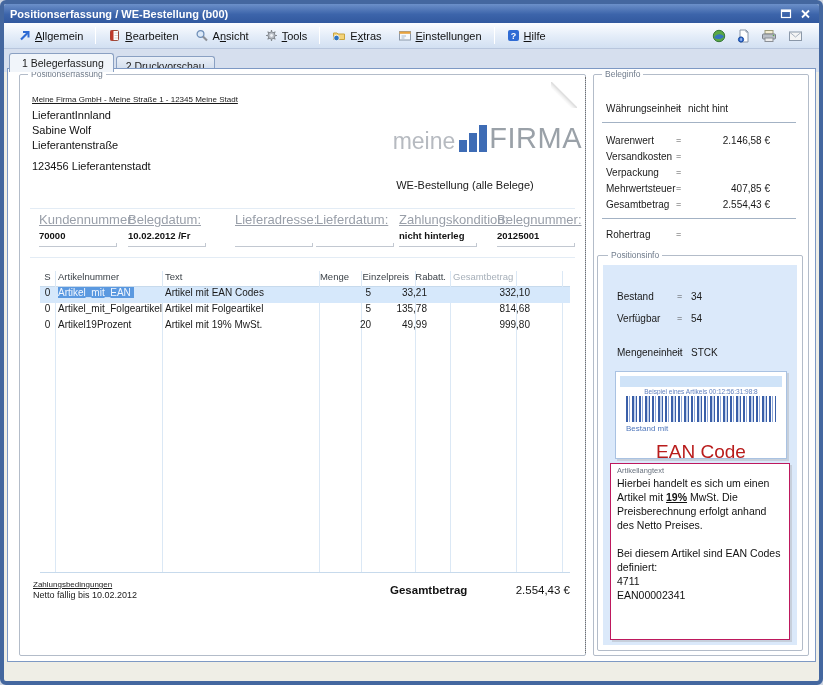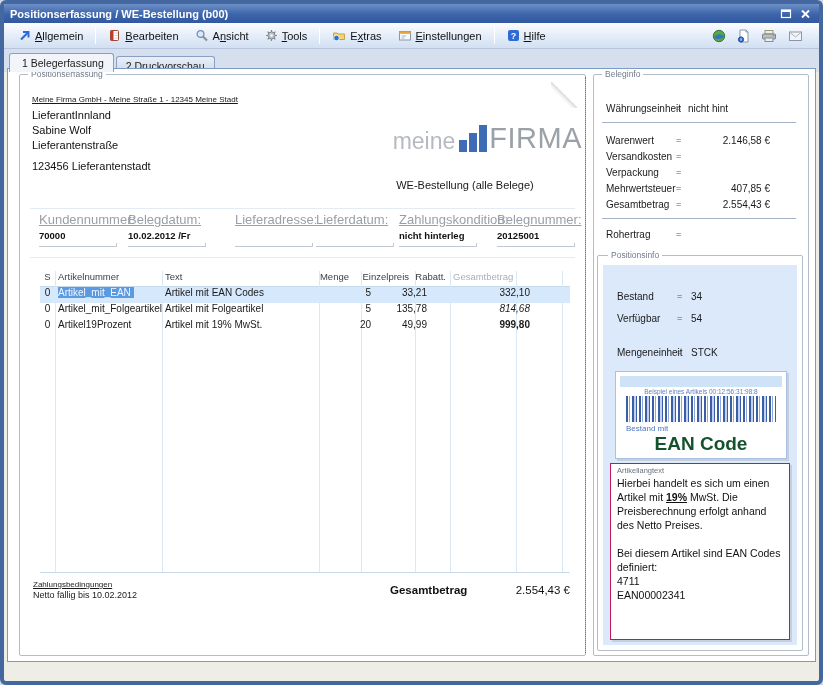--- a/index.html
+++ b/index.html
@@ -104,21 +104,21 @@
   .p-val{position:absolute;left:88px;}
   .barcode-card{position:absolute;left:12px;top:106px;width:172px;height:88px;background:#fff;
     border:1px solid #a9c2e2;box-shadow:2px 2px 0 #c6cfdb;}
   .bc-strip{margin:4px 4px 0;height:11px;background:#cfe3f8;}
   .bc-caption{margin-top:1px;text-align:center;font-size:6.5px;color:#6080bf;white-space:nowrap;overflow:hidden;}
   .bc-stripes{margin:1px 10px 0;height:26px;
     background:repeating-linear-gradient(90deg,
       #3a5fa8 0 2px,#ffffff 2px 3px,#8fa8d8 3px 4px,#ffffff 4px 6px,
       #3a5fa8 6px 8px,#c3d2ec 8px 10px,#3a5fa8 10px 11px,#ffffff 11px 13px);}
   .bc-small{margin:2px 0 0 10px;font-size:8px;color:#4f77bb;}
-  .bc-big{text-align:center;font-size:19px;color:#14532d;margin-top:0;font-weight:bold;}
+  .bc-big{text-align:center;font-size:19px;color:#b91c1c;margin-top:8px;}
   .lang-card{position:absolute;left:7px;right:7px;top:198px;bottom:5px;background:#fff;
     border:1px solid #be185d;box-shadow:2px 2px 0 #c6cfdb;padding:2px 6px;}
   .lang-label{font-size:7.5px;color:#6b7480;}
   .lang-text{font-size:10.5px;color:#111;line-height:14px;margin-top:1px;}
   .lang-text .strong{font-weight:bold;text-decoration:underline;}
   .lang-gap{height:14px;}
   svg{display:block;}
 </style>
 </head>
 <body>
@@ -331,30 +331,30 @@
         <div class="tcell num" style="left:375px;width:50px;padding-right:3px;"></div>
         <div class="tcell num" style="left:410px;width:83px;padding-right:3px;">332,10</div>
       </div>
       <div class="trow" style="top:228px;">
         <div class="tcell" style="left:0;width:15px;text-align:center;">0</div>
         <div class="tcell" style="left:18px;width:110px;">Artikel_mit_Folgeartikel</div>
         <div class="tcell" style="left:125px;width:150px;">Artikel mit Folgeartikel</div>
         <div class="tcell num" style="left:279px;width:56px;padding-right:4px;">5</div>
         <div class="tcell num" style="left:321px;width:69px;padding-right:3px;">135,78</div>
         <div class="tcell num" style="left:375px;width:50px;padding-right:3px;"></div>
-        <div class="tcell num" style="left:410px;width:83px;padding-right:3px;font-style:italic;">814,68</div>
+        <div class="tcell num" style="left:410px;width:83px;padding-right:3px;">814,68</div>
       </div>
       <div class="trow" style="top:244px;">
         <div class="tcell" style="left:0;width:15px;text-align:center;">0</div>
         <div class="tcell" style="left:18px;width:110px;">Artikel19Prozent</div>
         <div class="tcell" style="left:125px;width:150px;">Artikel mit 19% MwSt.</div>
         <div class="tcell num" style="left:279px;width:56px;padding-right:4px;">20</div>
         <div class="tcell num" style="left:321px;width:69px;padding-right:3px;">49,99</div>
         <div class="tcell num" style="left:375px;width:50px;padding-right:3px;"></div>
-        <div class="tcell num" style="left:410px;width:83px;padding-right:3px;font-weight:bold;">999,80</div>
+        <div class="tcell num" style="left:410px;width:83px;padding-right:3px;">999,80</div>
       </div>
 
       <div class="terms-link">Zahlungsbedingungen</div>
       <div class="terms-text">Netto fällig bis 10.02.2012</div>
       <div class="total-label">Gesamtbetrag</div>
       <div class="total-value">2.554,43 €</div>
     </div>
 
     <div class="splitter"></div>
 

